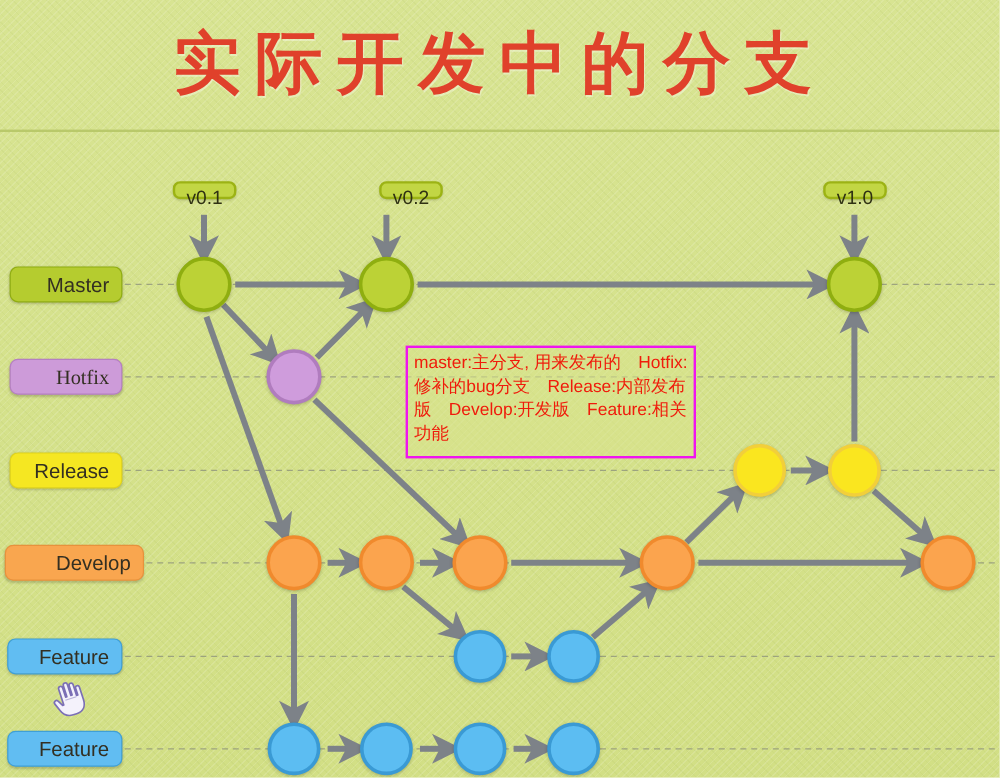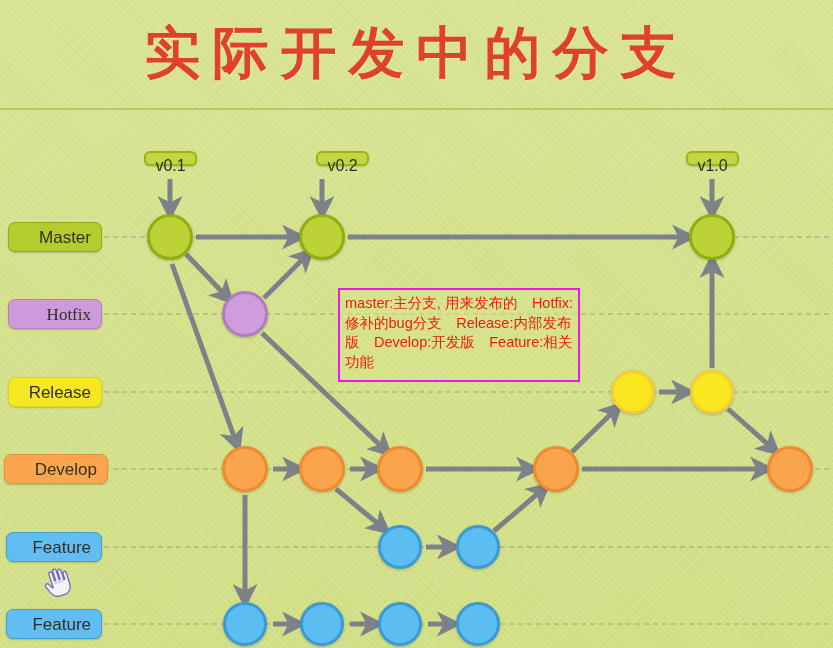--- a/index.html
+++ b/index.html
@@ -189,21 +189,21 @@
       <line x1="428" y1="624" x2="450" y2="624"></line>
     </g>
   </svg>
 
   <div class="branch-label" style="left:8px; top:222px; width:94px; background:#b5cc2f; border:1px solid #90ad11;">Master</div>
 
   <div class="branch-label" style="left:8px; top:299px; width:94px; background:#cd9bd9; border:1px solid #b57fc2;font-family:Liberation Serif, serif;">Hotfix</div>
 
   <div class="branch-label" style="left:8px; top:377px; width:94px; background:#f5e722; border:1px solid #e0d31a;">Release</div>
 
-  <div class="branch-label" style="left:4px; top:454px; width:104px; background:#f9a64f; border:1px solid #e8913c;">Develop</div>
+  <div class="branch-label" style="left:4px; top:454px; width:116px; background:#f9a64f; border:1px solid #e8913c;">Develop</div>
 
   <div class="branch-label" style="left:6px; top:532px; width:96px; background:#61bdf2; border:1px solid #3f9fd6;">Feature</div>
 
   <div class="branch-label" style="left:6px; top:609px; width:96px; background:#61bdf2; border:1px solid #3f9fd6;">Feature</div>
 
   <div class="version-tag" style="left:144px; top:151px; width:53px;">v0.1</div>
   <div class="version-tag" style="left:296px; top:151px; width:53px;margin-left:20px;">v0.2</div>
   <div class="version-tag" style="left:686px; top:151px; width:53px;text-align:center;">v1.0</div>
 
   <div class="node" style="left:147px; top:214px; width:46px; height:46px; background:#bcd236; border:3px solid #8fae10;"></div>

